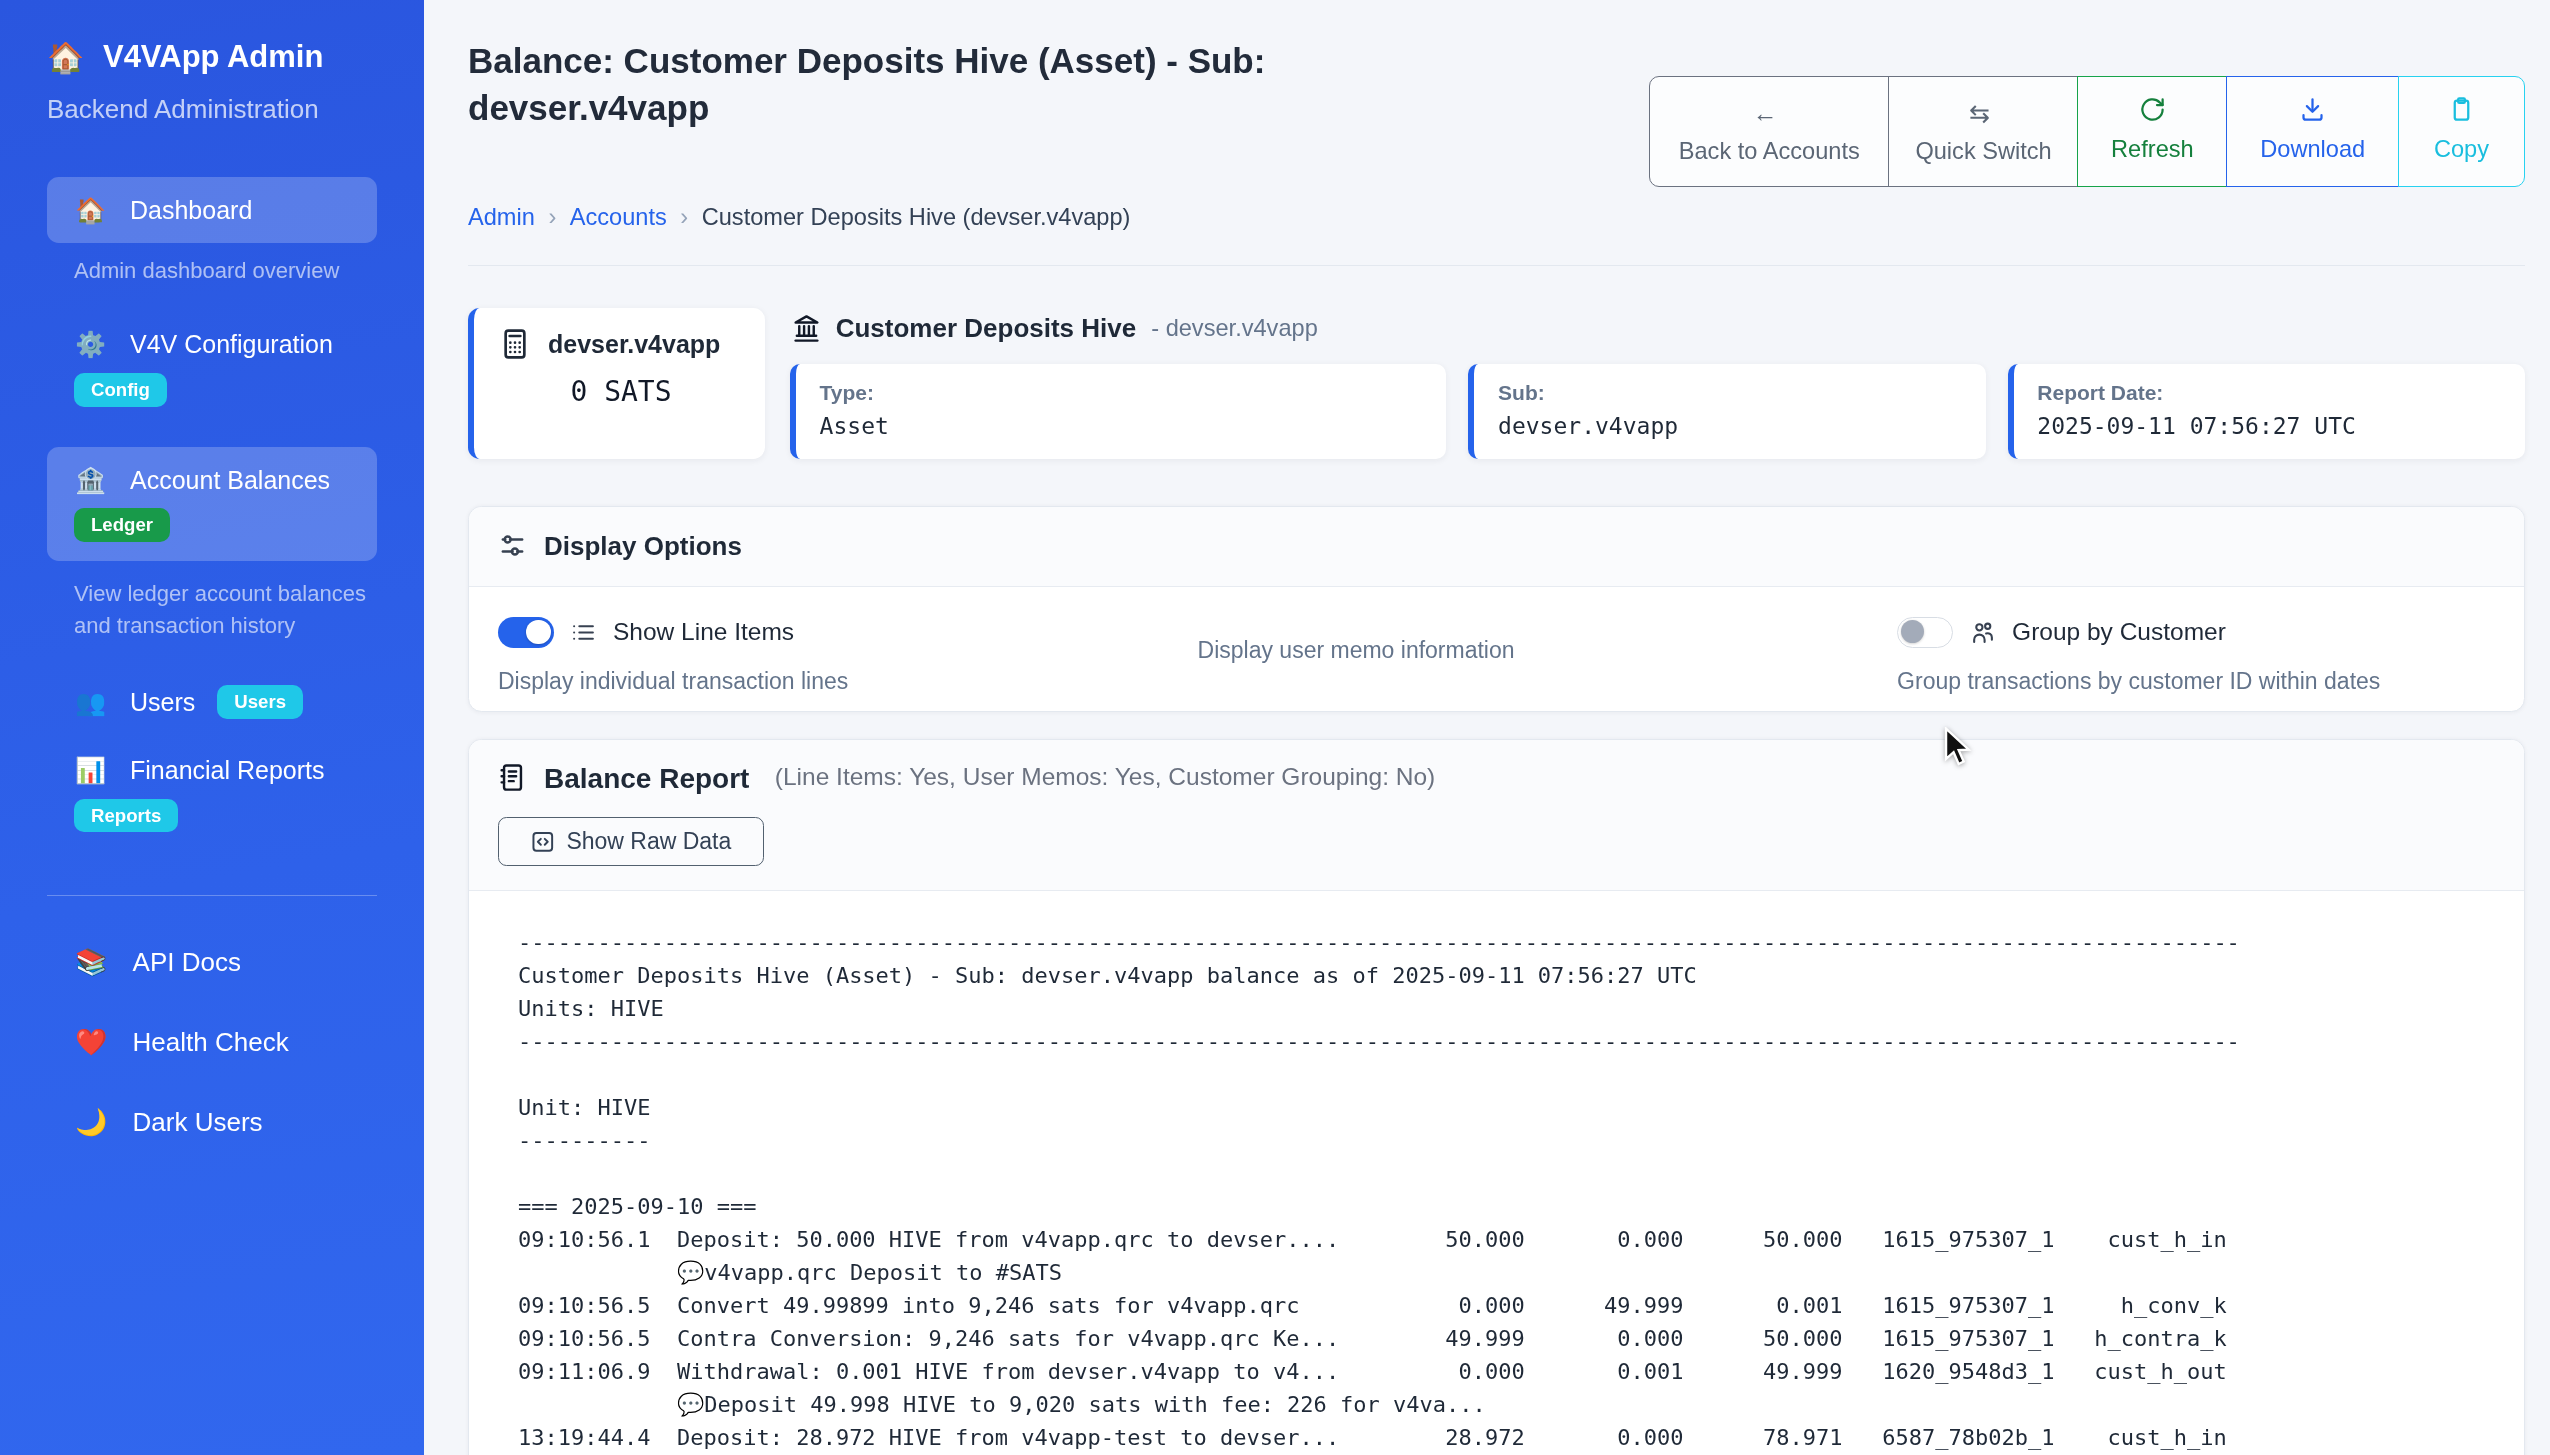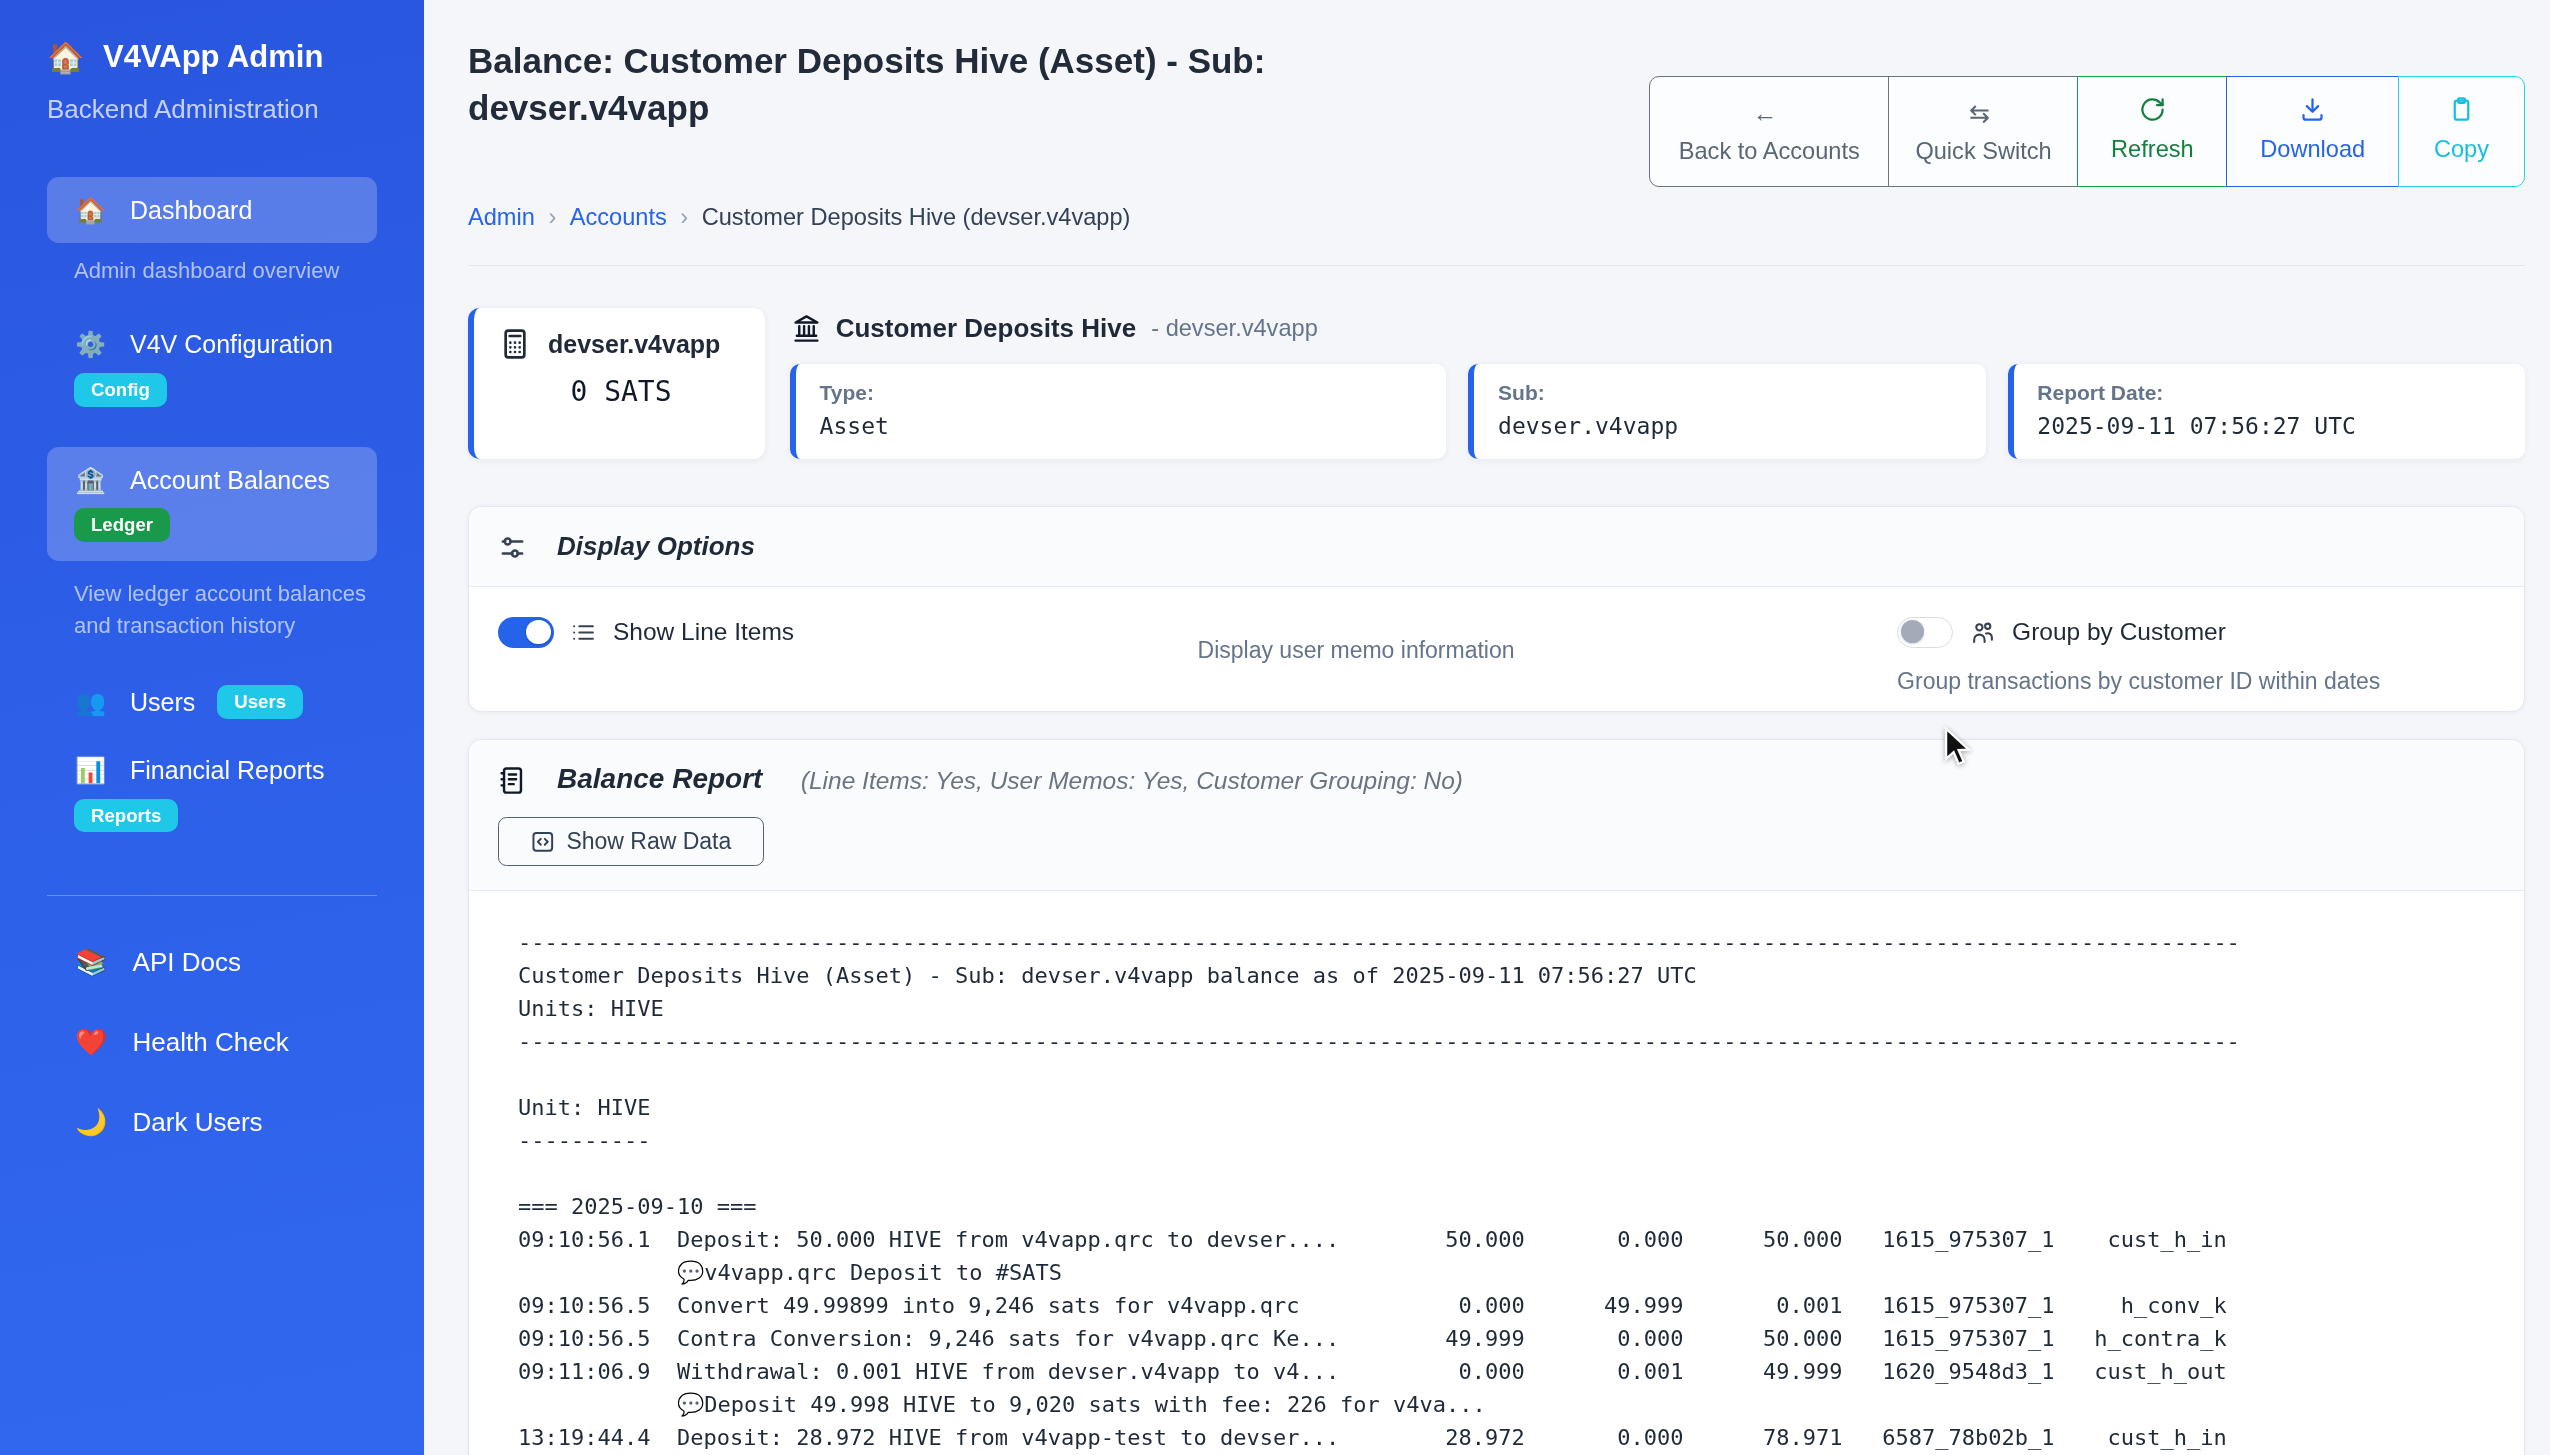--- a/index.html
+++ b/index.html
@@ -70,21 +70,21 @@
   .meta-card { background:#fff; border-radius:10px; border-left:6.7px solid #2563eb;
     padding:17px 23.6px 20px 23.6px; box-shadow:0 1.7px 6.7px rgba(30,41,59,.06); flex:1; }
   .meta-card.wide { flex:1.3; }
   .meta-label { font-size:21px; font-weight:bold; color:#64748b; }
   .meta-value { margin-top:8.4px; font-family:"DejaVu Sans Mono", monospace; font-size:23px; color:#1f2937; }
 
   
   .panel { margin-top:47px; background:#fff; border:1.7px solid #e3e8ef; border-radius:13.5px;
     box-shadow:0 0.8px 4.2px rgba(30,41,59,.05); overflow:hidden; }
   .panel-head { background:#fafbfd; border-bottom:1.7px solid #e7ebf1; padding:23.6px 29px; }
-  .panel-title-row { display:flex; align-items:flex-end; gap:30px;font-style:italic; }
+  .panel-title-row { display:flex; align-items:flex-start; gap:17px; }
   .panel-title { font-size:26px; font-weight:600; color:#1f2937; }
   .panel-title.bold { font-size:28px; font-weight:bold; }
   .panel-subnote { font-size:24.5px; color:#6b7280; margin-left:8.4px; }
   .opt-body { padding:30px 29px 16px 29px; display:grid; grid-template-columns:1.17fr 1.17fr 1fr; }
   .toggle-row { display:flex; align-items:center; gap:17px; }
   .switch { width:56px; height:31px; border-radius:16px; position:relative; flex:0 0 auto; cursor:pointer; }
   .switch.on { background:#2563eb; }
   .switch.on .knob { position:absolute; left:28px; top:3.4px; width:24.5px; height:24.5px; border-radius:50%;
     background:#fff; box-shadow:0 0.8px 2.5px rgba(0,0,0,.25); }
   .switch.off { background:#fff; border:1.7px solid #d8dde4; }
@@ -280,20 +280,21 @@
         <div class="toggle-row">
           <div class="switch on">
               <div class="knob"></div>
             </div>
           <svg class="opt-ic" width="25" height="25" viewBox="0 0 24 24" fill="none" stroke="currentColor" stroke-width="2" stroke-linecap="round" stroke-linejoin="round">
               <path d="M8 6h13M8 12h13M8 18h13"></path>
               <path d="M3 6h.01M3 12h.01M3 18h.01"></path>
             </svg>
           <span class="toggle-label">Show Line Items</span>
         </div>
+        <div class="toggle-desc">Display individual transaction lines</div>
       </div>
       <div>
         <div class="toggle-desc">Display user memo information</div>
       </div>
       <div>
         <div class="toggle-row">
           <div class="switch off">
               <div class="knob"></div>
             </div>
           <svg class="opt-ic" width="25" height="25" viewBox="0 0 24 24" fill="none" stroke="currentColor" stroke-width="2" stroke-linecap="round" stroke-linejoin="round">

